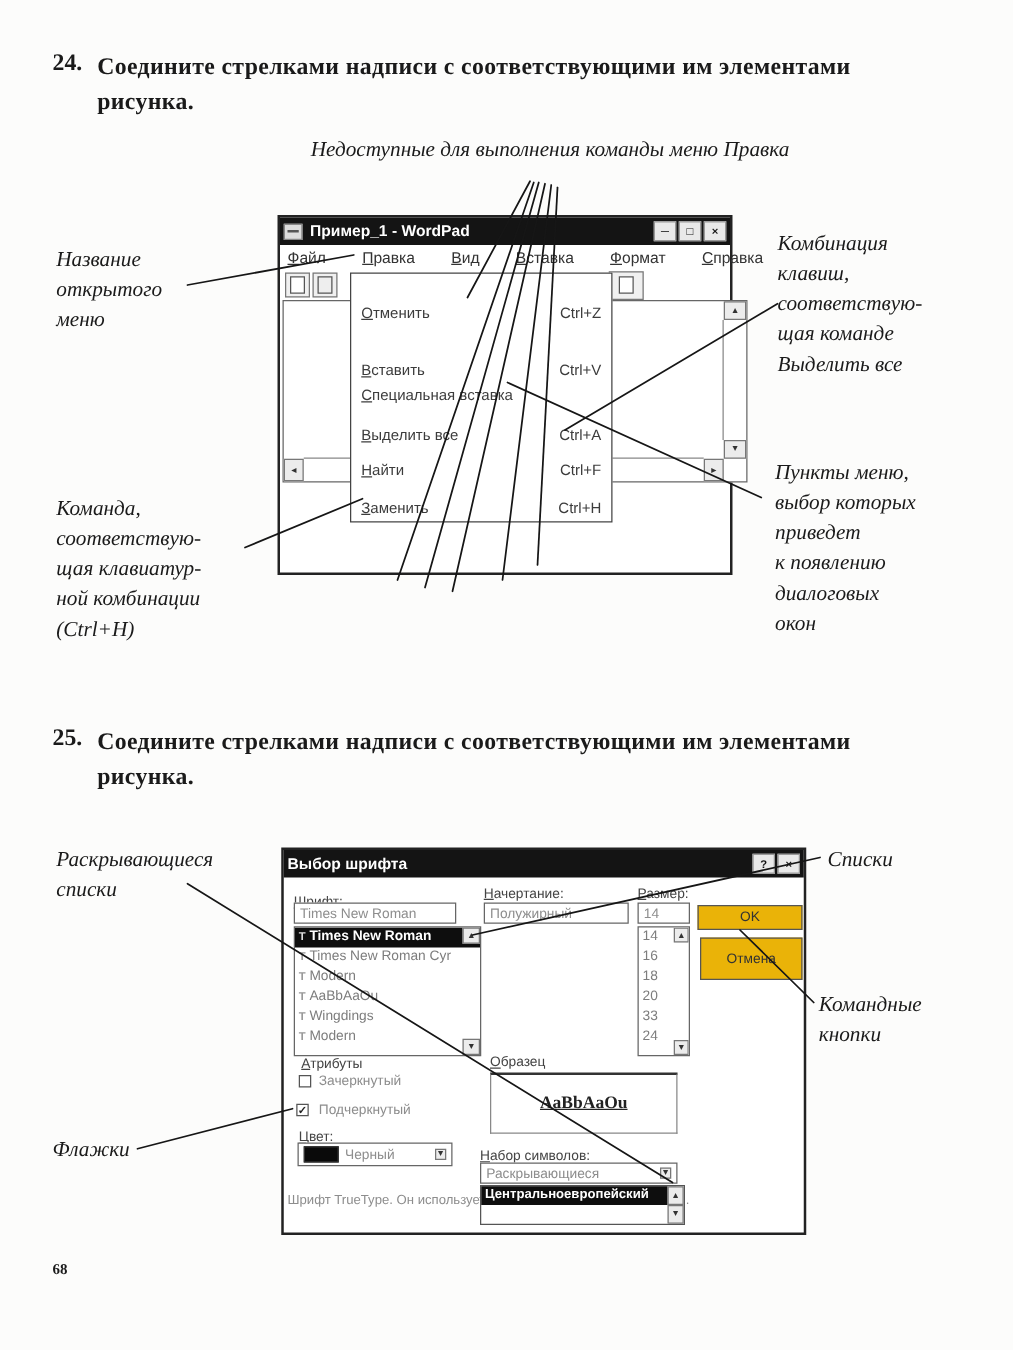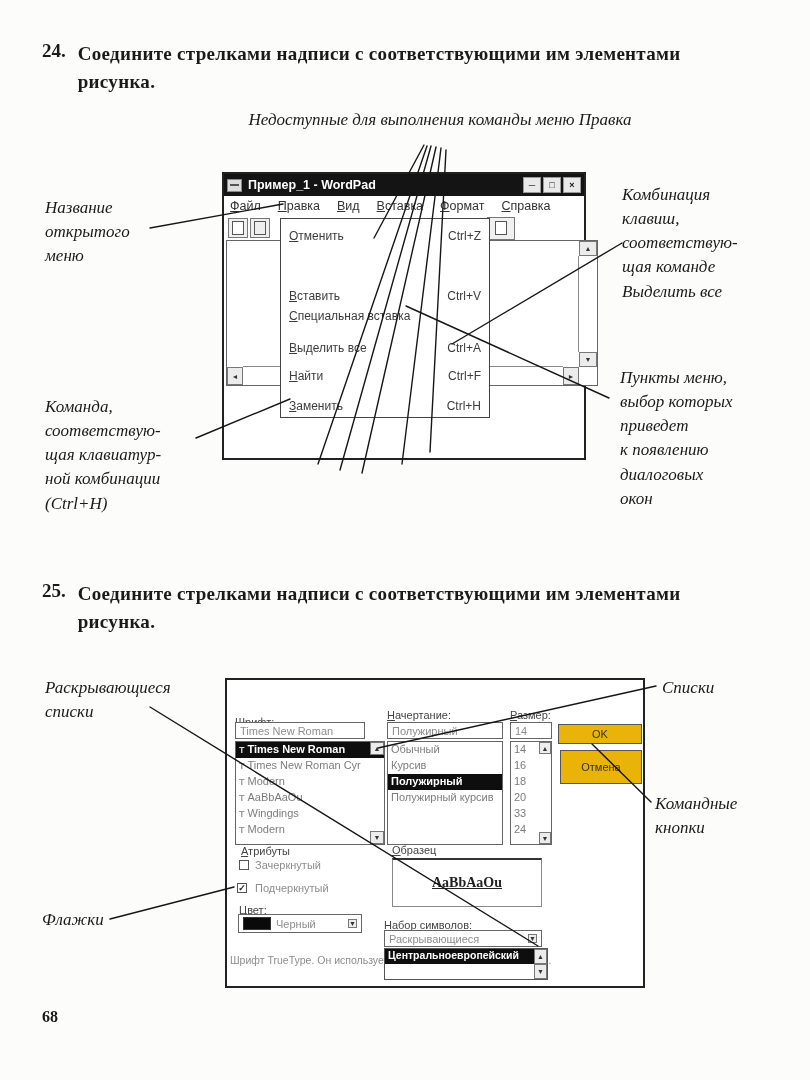--- a/index.html
+++ b/index.html
@@ -3,33 +3,33 @@
 <meta charset="utf-8">
 <style>
   html,body{margin:0;padding:0}
   body{width:810px;height:1080px;background:#fcfcfb;position:relative;overflow:hidden;
        font-family:"Liberation Serif",serif;color:#1a1a1a}
   .abs{position:absolute}
   .head{font-weight:bold;font-size:19px;letter-spacing:.3px;line-height:1.45;white-space:pre-line}
   .hnum{font-weight:bold;font-size:19px;margin-right:12px}
   .it{font-style:italic;font-size:17px;line-height:1.42;white-space:pre-line}
   .cap{font-style:italic;font-size:17px;text-align:center}
-  .pagenum{font-weight:bold;font-size:16px}
+  .pagenum{font-weight:bold;font-size:12px}
 
   
   .ui{font-family:"Liberation Sans",sans-serif}
   .win{border:2px solid #222;background:#fff;box-sizing:border-box}
   .tbar{position:absolute;left:0;top:0;right:0;height:22px;background:#141414;color:#fff;
         display:flex;align-items:center;padding:0 3px;font:bold 12.5px "Liberation Sans",sans-serif;box-sizing:border-box}
   .sysico{width:13px;height:11px;background:#ddd;border:1px solid #888;margin-right:6px;position:relative}
   .sysico:before{content:"";position:absolute;left:2px;right:2px;top:4px;border-top:2px solid #555}
   .tsp{flex:1}
   .tbtn{width:16px;height:14px;background:#e9e9e9;border:1px solid #999;color:#111;
         font:bold 9px "Liberation Sans",sans-serif;display:flex;align-items:center;justify-content:center;margin-left:2px}
-  .menu{position:absolute;left:0;right:0;top:22px;height:20px;display:flex;gap:17px;
+  .menu{position:absolute;left:0;right:0;top:22px;height:20px;display:flex;gap:29px;
         font:12.5px "Liberation Sans",sans-serif;color:#333;padding:3px 0 0 6px;box-sizing:border-box}
   .menu span{display:inline-block}
   .menu span::first-letter{text-decoration:underline}
   .toolbar{position:absolute;left:0;right:0;top:42px;height:24px}
   .tolbtn{position:absolute;border:1px solid #777;background:#f0f0f0}
   .docico{width:10px;height:12px;border:1px solid #555;background:#fff;margin:2px auto}
   .mpanel{position:absolute;background:#fff;border:1px solid #444}
   .mrow{position:absolute;left:8px;right:8px;display:flex;justify-content:space-between;
         font:12px "Liberation Sans",sans-serif;color:#3c3c3c;white-space:nowrap}
   .mrow .ml{display:inline-block}
@@ -142,21 +142,21 @@
     <div class="sb" style="position:absolute;left:0;bottom:0;width:16px;height:18px">
         <span>◄</span>
       </div>
     <div style="position:absolute;left:16px;bottom:0;right:34px;height:18px;border-top:1px solid #888"></div>
     <div class="sb" style="position:absolute;right:18px;bottom:0;width:16px;height:18px">
         <span>►</span>
       </div>
   </div>
 
   <div class="mpanel" style="left:56px;top:44px;width:208px;height:198px">
-    <div class="mrow" style="top:10px">
+    <div class="mrow" style="top:24px">
         <span class="ml">Отменить</span>
         <span>Ctrl+Z</span>
       </div>
     <div class="mrow" style="top:70px">
         <span class="ml">Вставить</span>
         <span>Ctrl+V</span>
       </div>
     <div class="mrow" style="top:90px">
         <span class="ml">Специальная вставка</span>
         <span></span>
@@ -183,20 +183,30 @@
 </div>
 
 <div class="abs it" style="left:45px;top:676px;width:180px">Раскрывающиеся
 списки</div>
 <div class="abs it" style="left:662px;top:676px;width:120px">Списки</div>
 <div class="abs it" style="left:655px;top:792px;width:140px">Командные
 кнопки</div>
 <div class="abs it" style="left:42px;top:908px;width:120px">Флажки</div>
 
 <div class="abs win ui" style="left:225px;top:678px;width:420px;height:310px">
+  <div class="tbar">
+    <span>Выбор шрифта</span>
+    <span class="tsp"></span>
+    <span class="tbtn">
+        <span>?</span>
+      </span>
+    <span class="tbtn">
+        <span>×</span>
+      </span>
+  </div>
 
   <div class="glabel abs" style="left:8px;top:36px">Шрифт:</div>
   <div class="fld" style="left:8px;top:42px;width:130px;height:17px">
       <span>Times New Roman</span>
     </div>
   <div class="lst" style="left:8px;top:61px;width:150px;height:104px">
     <div class="lrow sel"><span class="tt">T</span><span>Times New Roman</span></div>
     <div class="lrow"><span class="tt">T</span><span>Times New Roman Cyr</span></div>
     <div class="lrow"><span class="tt">T</span><span>Modern</span></div>
     <div class="lrow"><span class="tt">T</span><span>AaBbAaOu</span></div>
@@ -207,26 +217,20 @@
       </div>
     <div class="sb" style="position:absolute;right:0;bottom:0;width:14px;height:13px">
         <span>▼</span>
       </div>
   </div>
 
   <div class="glabel abs" style="left:160px;top:29px">Начертание:</div>
   <div class="fld" style="left:160px;top:42px;width:116px;height:17px">
       <span>Полужирный</span>
     </div>
-  <div class="lst" style="left:160px;top:61px;width:116px;height:104px">
-    <div class="lrow"><span>Обычный</span></div>
-    <div class="lrow"><span>Курсив</span></div>
-    <div class="lrow sel"><span>Полужирный</span></div>
-    <div class="lrow"><span>Полужирный курсив</span></div>
-  </div>
 
   <div class="glabel abs" style="left:283px;top:29px">Размер:</div>
   <div class="fld" style="left:283px;top:42px;width:42px;height:17px">
       <span>14</span>
     </div>
   <div class="lst" style="left:283px;top:61px;width:42px;height:104px">
     <div class="lrow"><span>14</span></div>
     <div class="lrow"><span>16</span></div>
     <div class="lrow"><span>18</span></div>
     <div class="lrow"><span>20</span></div>

